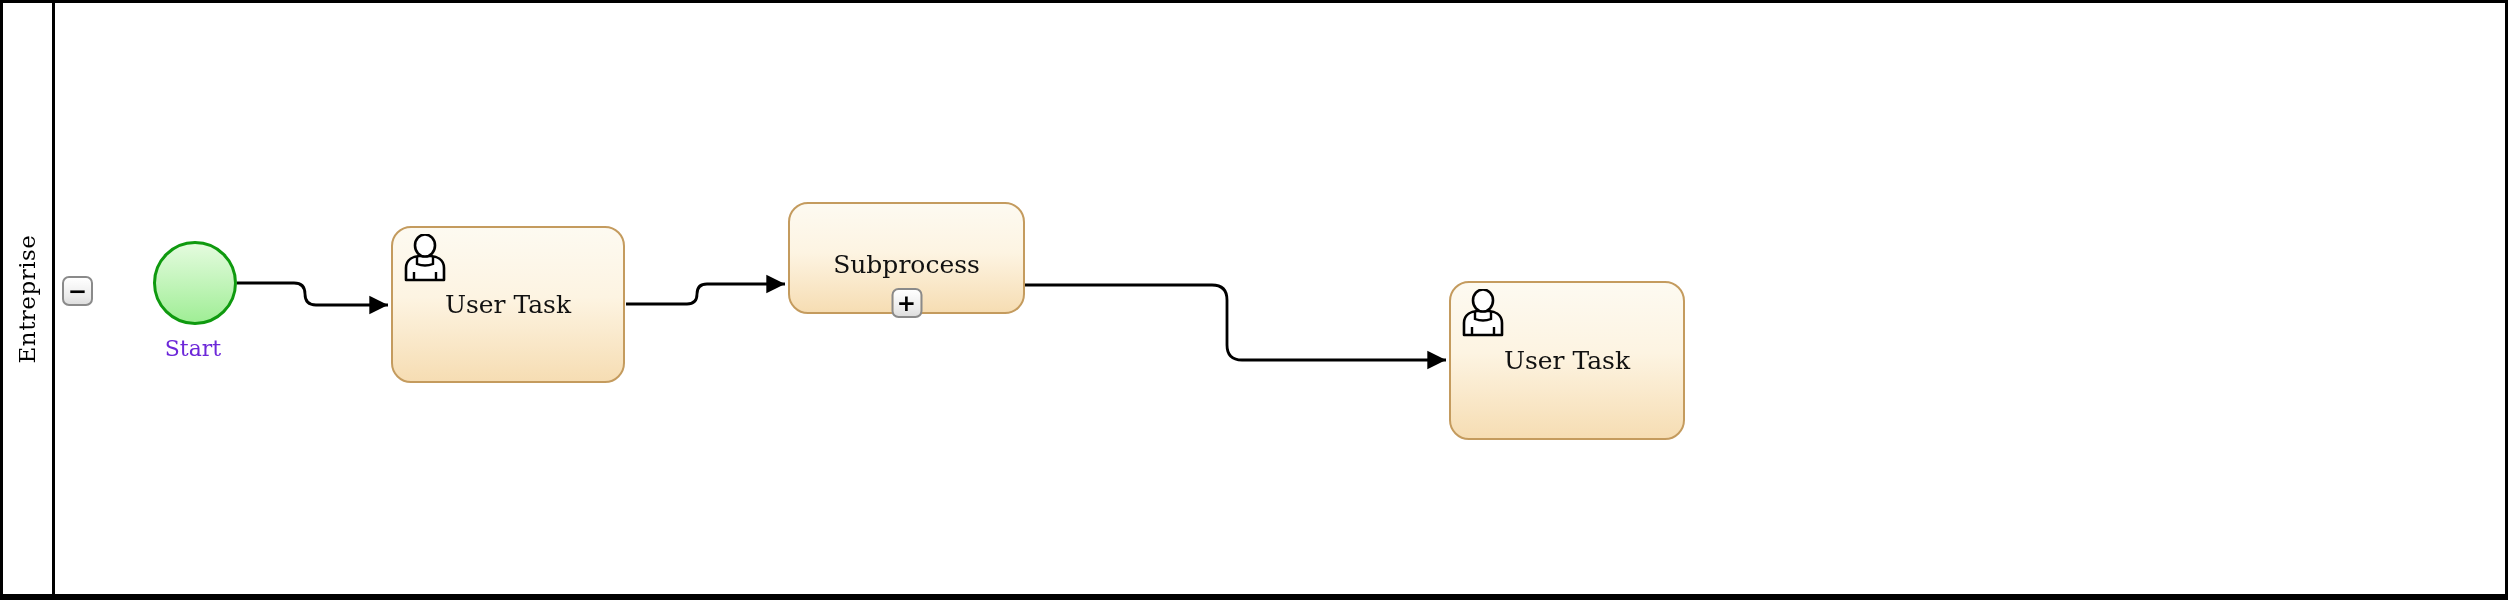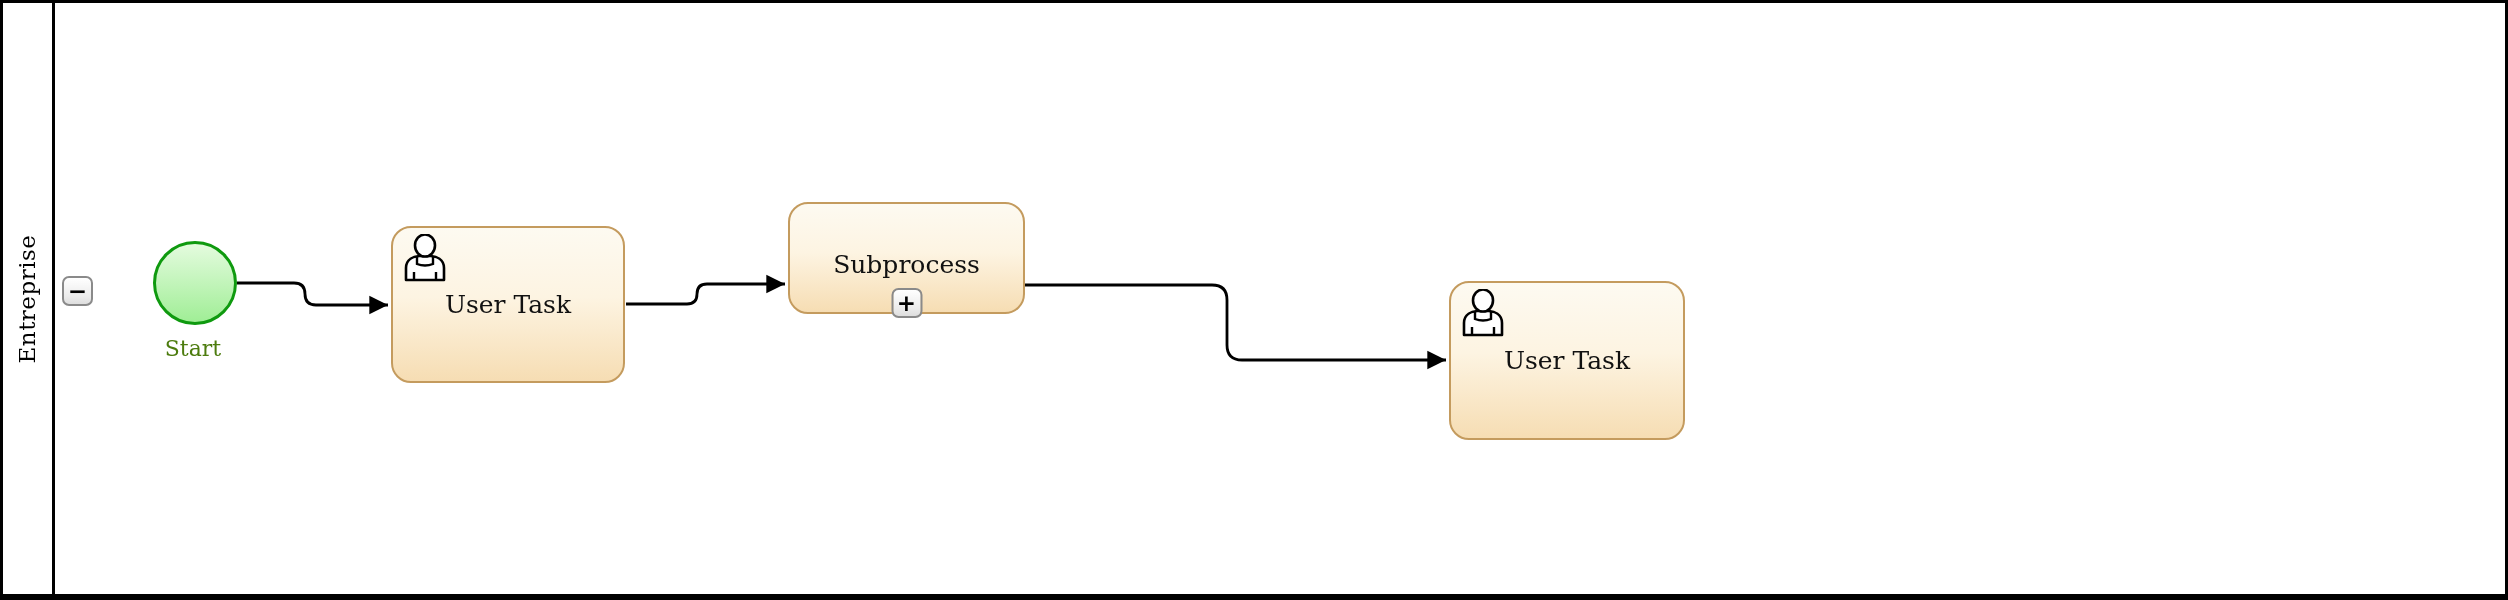--- a/index.html
+++ b/index.html
@@ -61,21 +61,21 @@
     border: 3.5px solid var(--event-border);
     border-radius: 50%;
     background: linear-gradient(to bottom, var(--event-fill-top) 0%, var(--event-fill-bottom) 100%);
   }
   .start-label {
     position: absolute;
     left: 90px; top: 333px;
     width: 200px;
     text-align: center;
     font-size: 22px;
-    color: #4d7c0f;
+    color: #6d28d9;
   }
   
   .task {
     position: absolute;
     box-sizing: border-box;
     border: 2.5px solid var(--task-border);
     border-radius: 20px;
     background: linear-gradient(to bottom, var(--task-fill-top) 0%, #fdf4e2 45%, var(--task-fill-bottom) 100%);
     display: flex;
     align-items: center;

